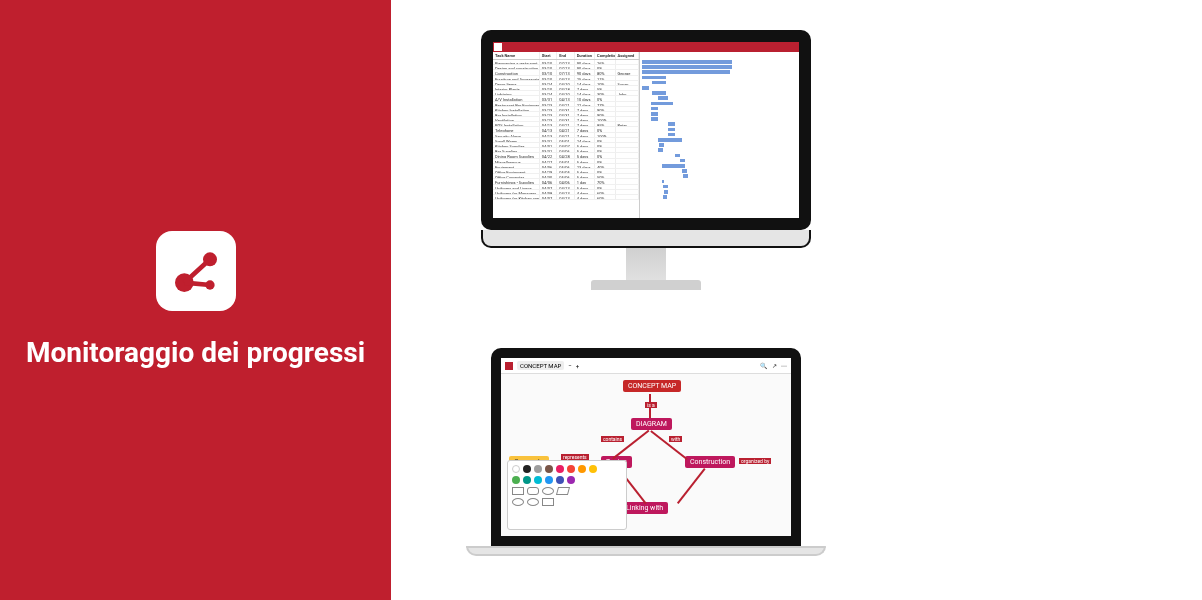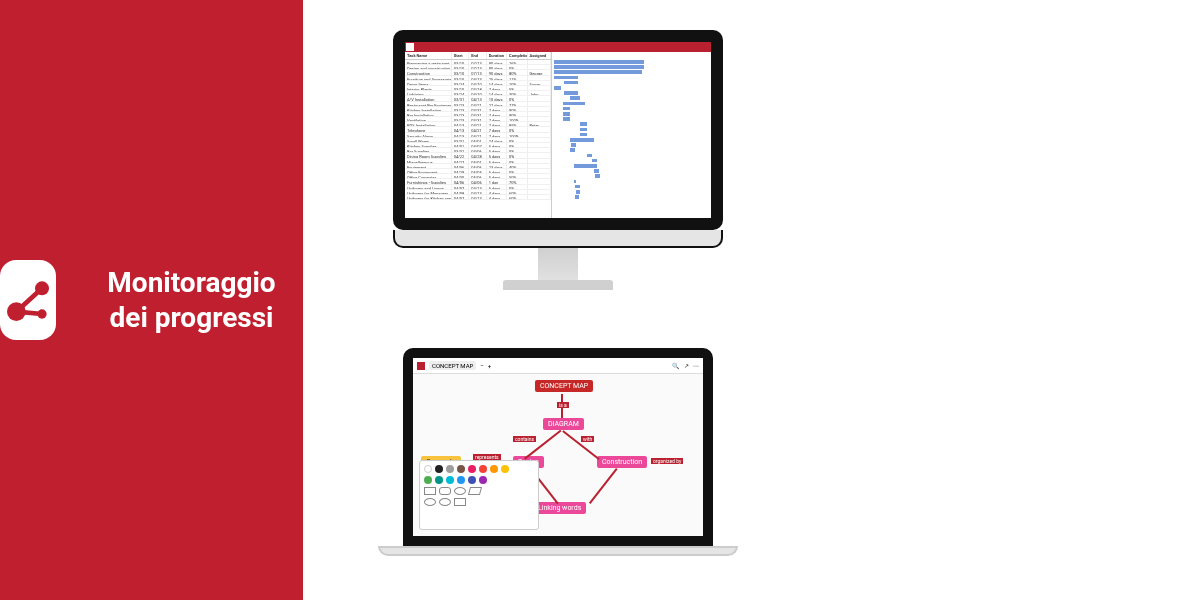--- a/index.html
+++ b/index.html
@@ -1,19 +1,19 @@
 <!DOCTYPE html>
 <html><head>
 <meta charset="utf-8">
 <style>
 * { margin:0; padding:0; box-sizing:border-box; font-family: -apple-system, Segoe UI, Roboto, sans-serif; }
 body { width:1202px; height:600px; background:#fff; display:flex; }
 
 
-.hero { width:303px; height:100%; background:#bf1f2e; display:flex; flex-direction:row; align-items:center; justify-content:center; gap:24px; }
+.hero { width:391px; height:100%; background:#bf1f2e; display:flex; flex-direction:column; align-items:center; justify-content:center; gap:24px; }
 .hero-icon { width:80px; height:80px; background:#fff; border-radius:16px; display:flex; align-items:center; justify-content:center; }
 .hero-icon svg { width:56px; height:56px; }
 .hero-title { color:#fff; font-size:28px; font-weight:700; text-align:center; line-height:1.25; padding:0 20px; }
 
 
 .devices { flex:1; position:relative; }
 
 
 .imac { position:absolute; top:30px; left:90px; width:330px; }
 .imac-screen { width:100%; height:200px; background:#fff; border:12px solid #111; border-radius:10px; overflow:hidden; display:flex; flex-direction:column; }
@@ -36,21 +36,21 @@
 .mbp { position:absolute; top:348px; left:75px; width:360px; }
 .mbp-screen { width:310px; height:198px; margin:0 auto; background:#fff; border:10px solid #111; border-radius:10px 10px 0 0; overflow:hidden; display:flex; flex-direction:column; }
 .mbp-base { width:100%; height:10px; background:#e5e5e5; border-radius:0 0 14px 14px; border:2px solid #ccc; }
 .cm-top { height:16px; border-bottom:1px solid #ddd; display:flex; align-items:center; padding:0 4px; gap:4px; font-size:6px; }
 .cm-top .logo { width:8px; height:8px; background:#b92030; }
 .cm-top .tag { padding:1px 3px; background:#eee; border-radius:2px; }
 .cm-top .sp { flex:1; }
 .cm-canvas { flex:1; position:relative; background:#fafafa; }
 .node { position:absolute; padding:2px 5px; font-size:7px; color:#fff; border-radius:2px; }
 .node.red { background:#c62828; }
-.node.gray { background:#ec4899; }
+.node.gray { background:#be185d; }
 .node.yel { background:#f9c23c; color:#333; }
 .edge { position:absolute; background:#b92030; height:1.5px; transform-origin:left center; }
 .elabel { position:absolute; font-size:5px; background:#b92030; color:#fff; padding:0 2px; }
 .cm-panel { position:absolute; left:6px; bottom:6px; width:120px; height:70px; background:#fff; border:1px solid #ccc; border-radius:3px; padding:4px; display:flex; flex-direction:column; gap:3px; }
 .cm-panel .row { display:flex; gap:3px; }
 .swatch { width:8px; height:8px; border-radius:50%; }
 .shape { width:12px; height:8px; border:1px solid #888; }
 .shape.oval { border-radius:50%; }
 .devices-inner{position:absolute;left:0;top:0;width:862px;height:600px;}
 </style>
@@ -353,21 +353,21 @@
         <span>🔍</span>
         <span>↗</span>
         <span>⋯</span>
       </div>
       <div class="cm-canvas">
         <div class="node red" style="left:122px;top:6px">CONCEPT MAP</div>
         <div class="node gray" style="left:130px;top:44px">DIAGRAM</div>
         <div class="node yel" style="left:8px;top:82px">Concepts</div>
         <div class="node gray" style="left:100px;top:82px">Topics</div>
         <div class="node gray" style="left:184px;top:82px">Construction</div>
-        <div class="node gray" style="left:120px;top:128px">Linking words</div>
+        <div class="node gray" style="left:120px;top:128px">Linking with</div>
         <div class="edge" style="left:148px;top:20px;width:1.5px;height:24px"></div>
         <div class="edge" style="left:148px;top:56px;width:46px;transform:rotate(142deg)"></div>
         <div class="edge" style="left:150px;top:56px;width:46px;transform:rotate(38deg)"></div>
         <div class="edge" style="left:52px;top:88px;width:48px"></div>
         <div class="edge" style="left:118px;top:94px;width:44px;transform:rotate(52deg)"></div>
         <div class="edge" style="left:204px;top:94px;width:44px;transform:rotate(128deg)"></div>
         <div class="elabel" style="left:144px;top:28px">is a</div>
         <div class="elabel" style="left:100px;top:62px">contains</div>
         <div class="elabel" style="left:168px;top:62px">with</div>
         <div class="elabel" style="left:60px;top:80px">represents</div>

